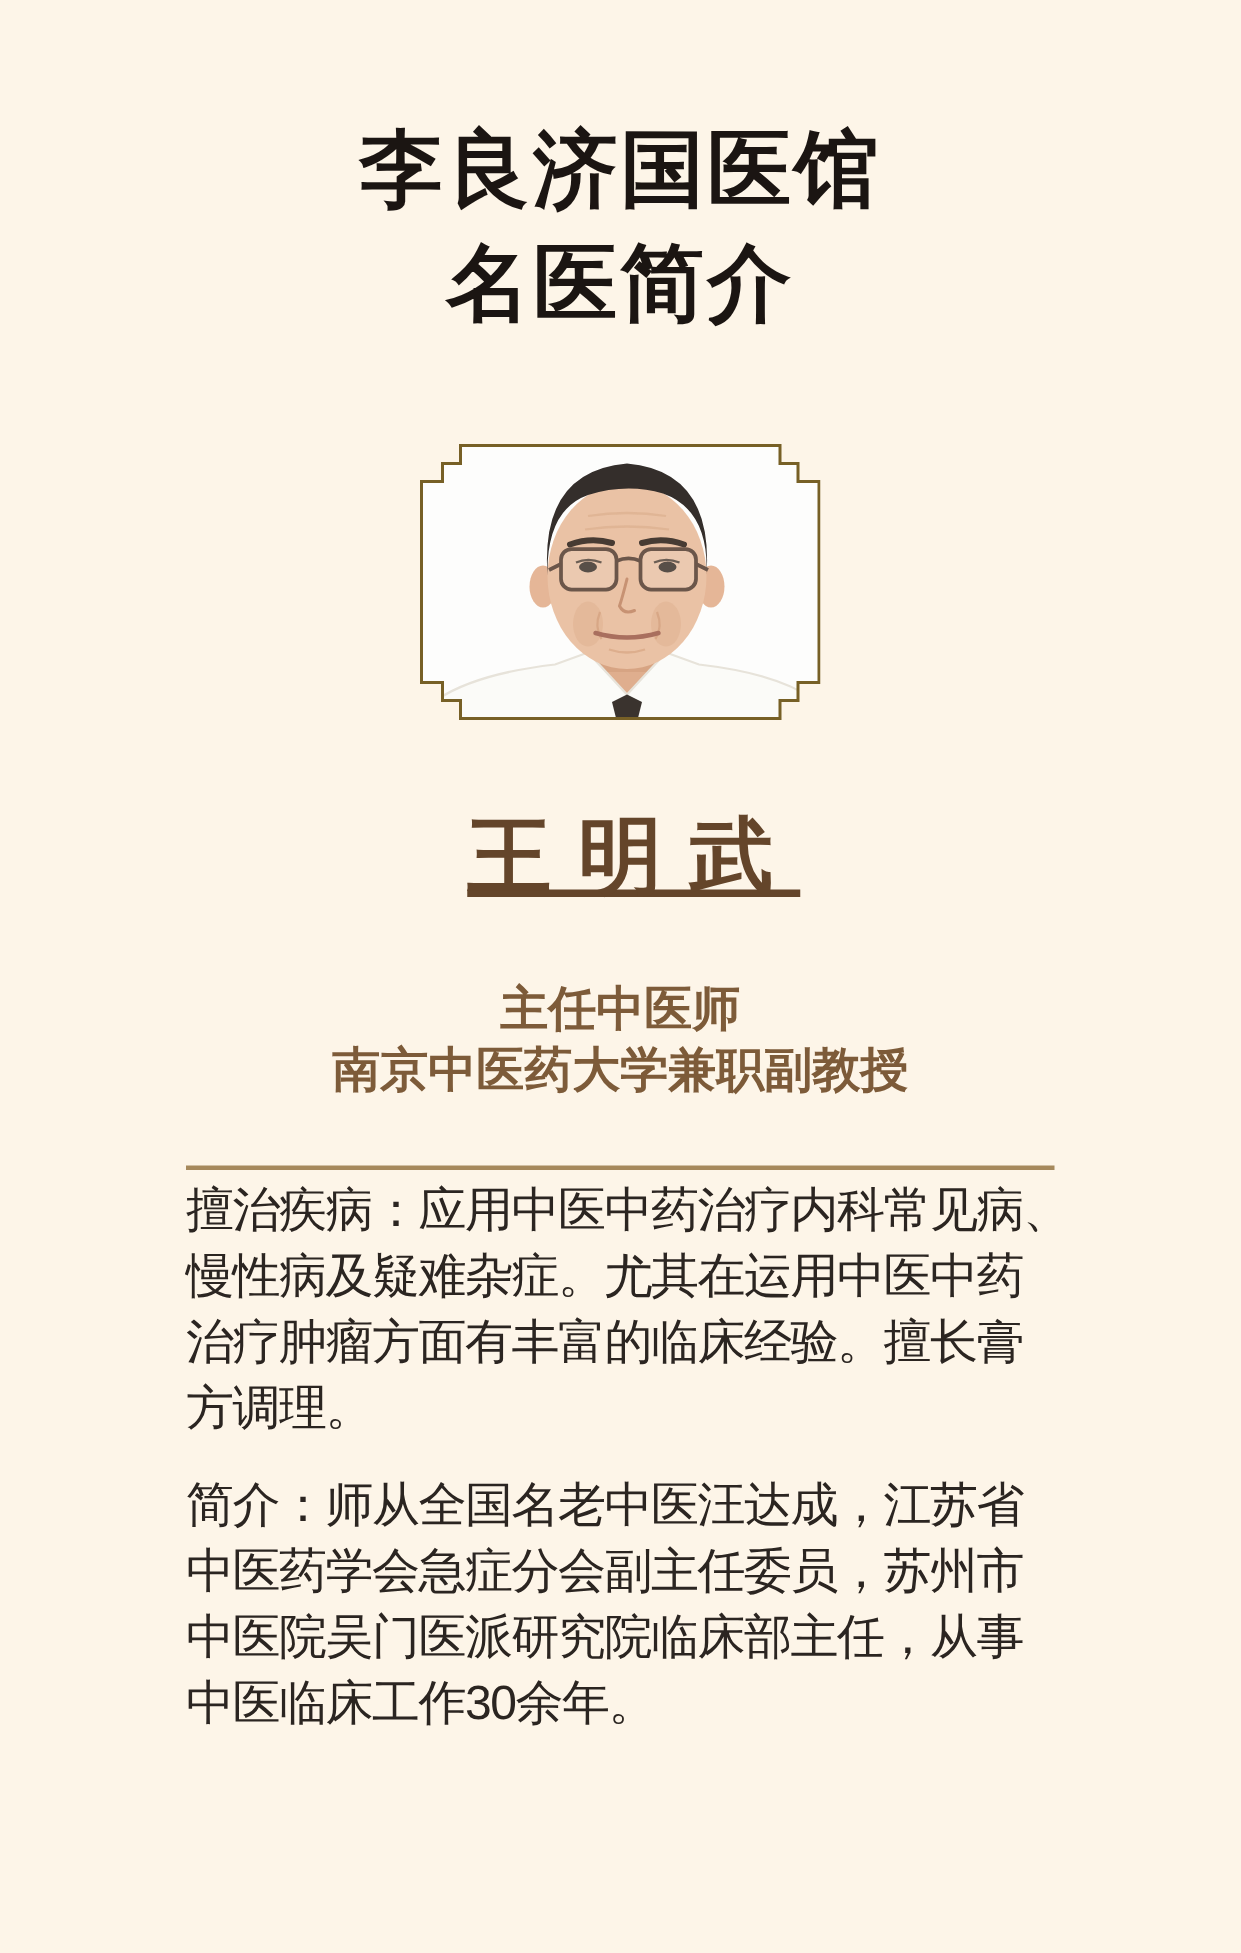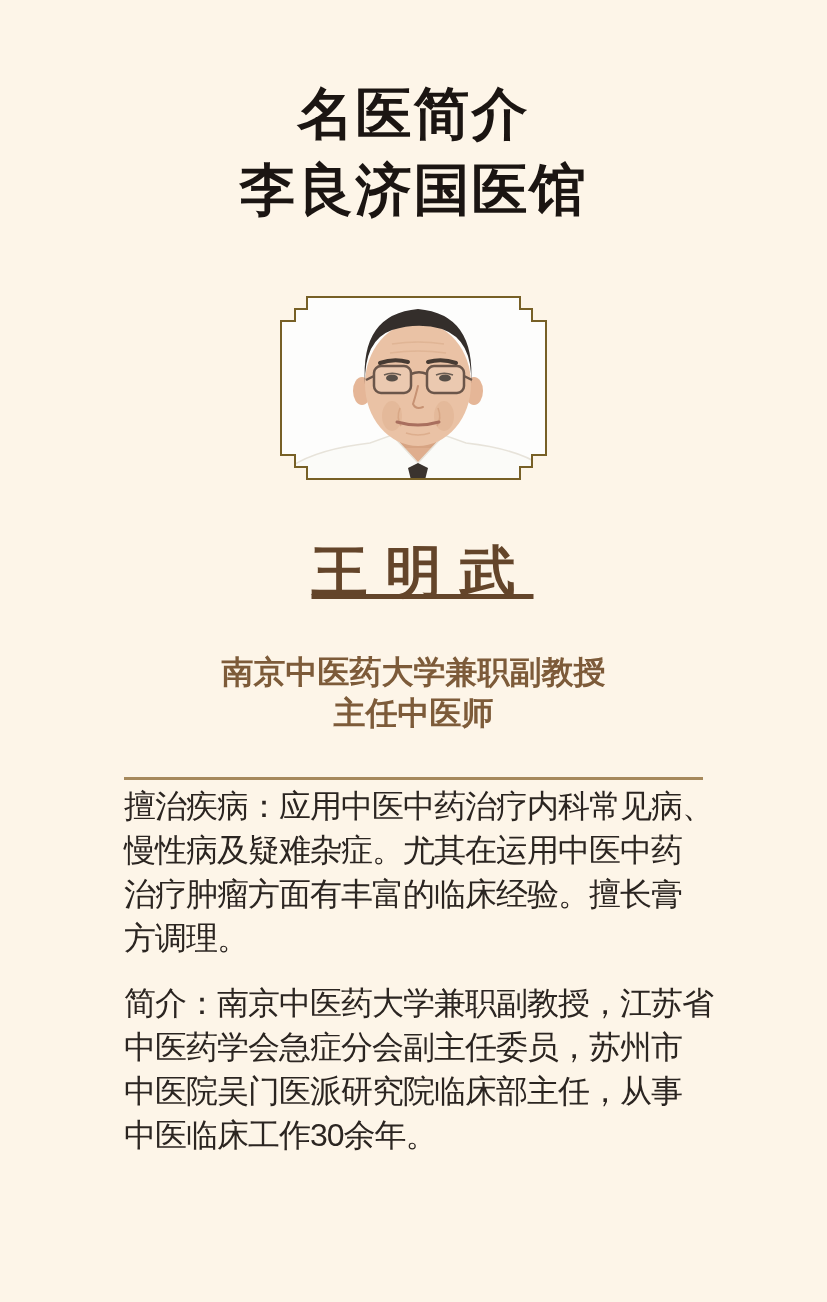--- a/index.html
+++ b/index.html
@@ -65,22 +65,22 @@
   }
   .bio p{white-space:pre-line;}
   .bio p + p{margin-top:21px;}
 </style>
 </head>
 <body>
 
 <div class="page">
 
   <div class="title">
+    <div>李良济国医馆</div>
     <div>名医简介</div>
-    <div>李良济国医馆</div>
   </div>
 
   <div class="photo-wrap">
     <svg viewBox="0 0 267 184" aria-hidden="true">
       <defs>
         <clipPath id="frameClip">
           <path d="M27 1 H240 V13 H252 V25 H266 V159 H252 V171 H240 V183 H27 V171 H15 V159 H1 V25 H15 V13 H27 Z"></path>
         </clipPath>
       </defs>
       <g clip-path="url(#frameClip)">
@@ -125,30 +125,30 @@
         <path d="M117 126 Q138 132 159 126" stroke="#a96f5e" stroke-width="3" fill="none" stroke-linecap="round"></path>
         <path d="M126 137 Q138 141 150 137" stroke="#d3a07d" stroke-width="1.5" fill="none" opacity="0.6"></path>
       </g>
       <path d="M27 1 H240 V13 H252 V25 H266 V159 H252 V171 H240 V183 H27 V171 H15 V159 H1 V25 H15 V13 H27 Z" fill="none" stroke="#776026" stroke-width="2"></path>
     </svg>
   </div>
 
   <div class="doctor-name">王明武</div>
 
   <div class="subtitles">
+    <div>主任中医师</div>
     <div>南京中医药大学兼职副教授</div>
-    <div>主任中医师</div>
   </div>
 
   <div class="divider"></div>
 
   <div class="bio">
     <p><span>擅治疾病：</span><span>应用中医中药治疗内科常见病、
 慢性病及疑难杂症。尤其在运用中医中药
 治疗肿瘤方面有丰富的临床经验。擅长膏
 方调理。</span></p>
-    <p><span>简介：</span><span>南京中医药大学兼职副教授，江苏省
+    <p><span>简介：</span><span>师从全国名老中医汪达成，江苏省
 中医药学会急症分会副主任委员，苏州市
 中医院吴门医派研究院临床部主任，从事
 中医临床工作30余年。</span></p>
   </div>
 
 </div>
 
 </body></html>

